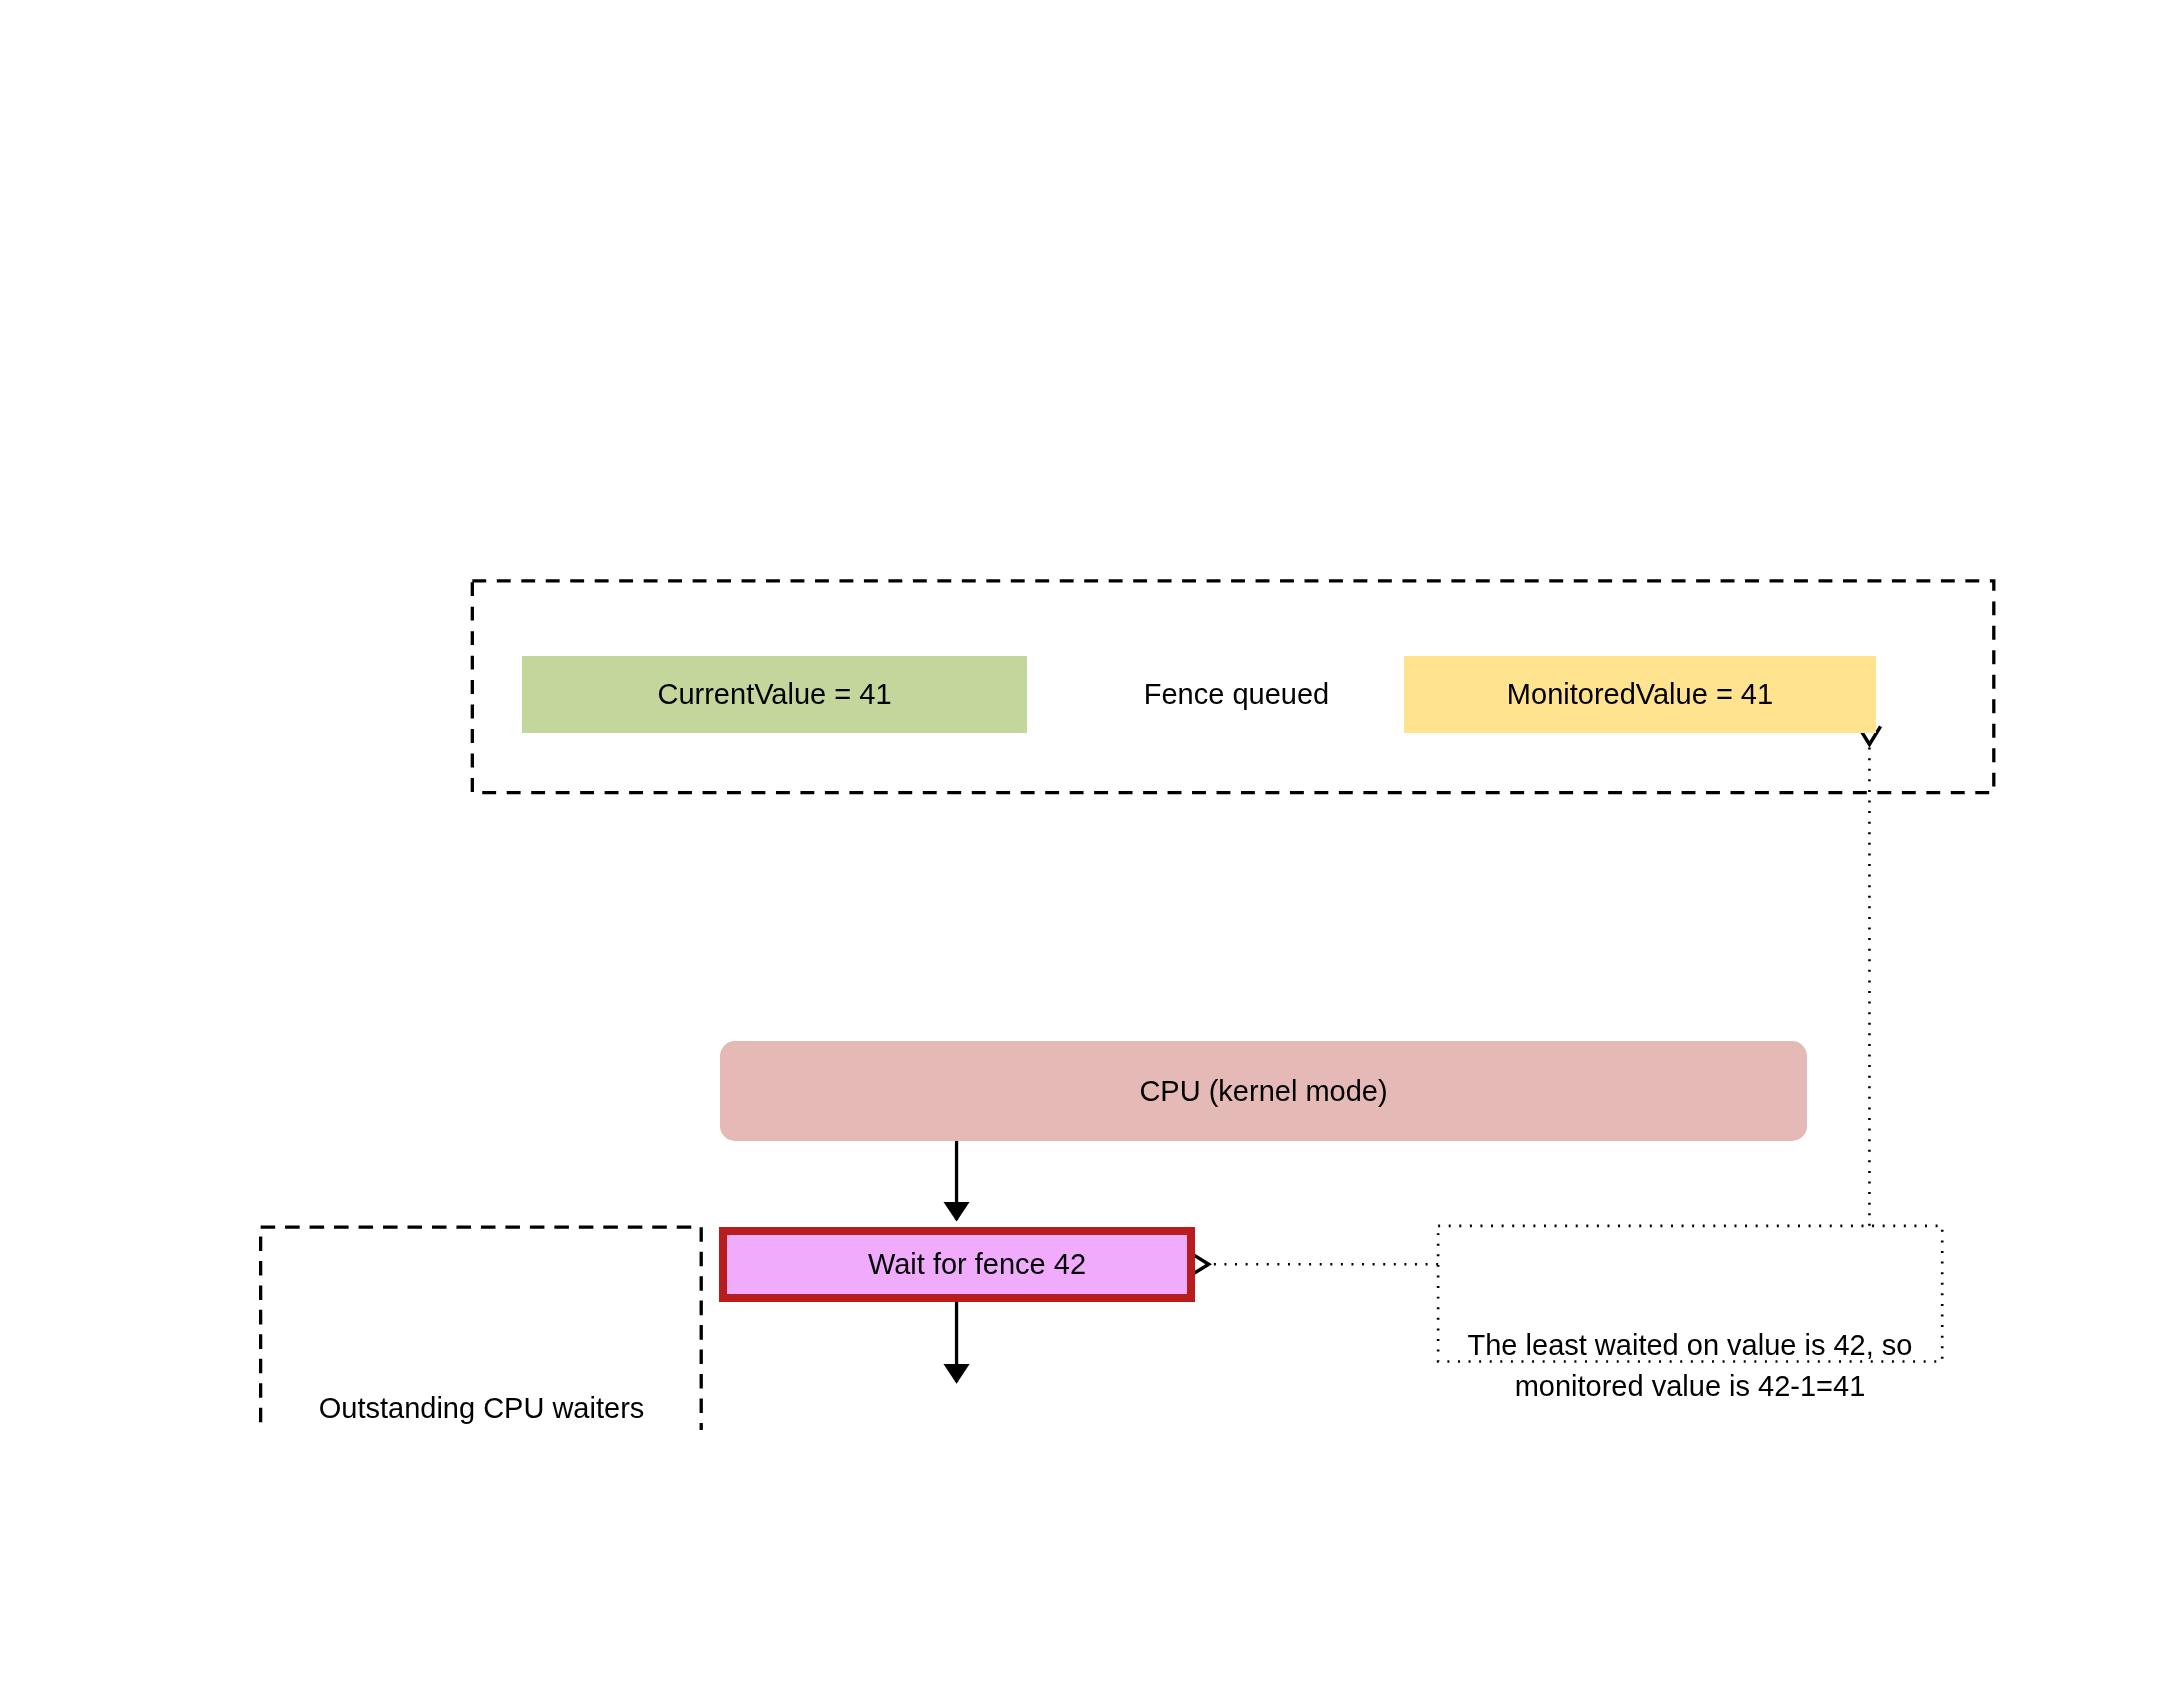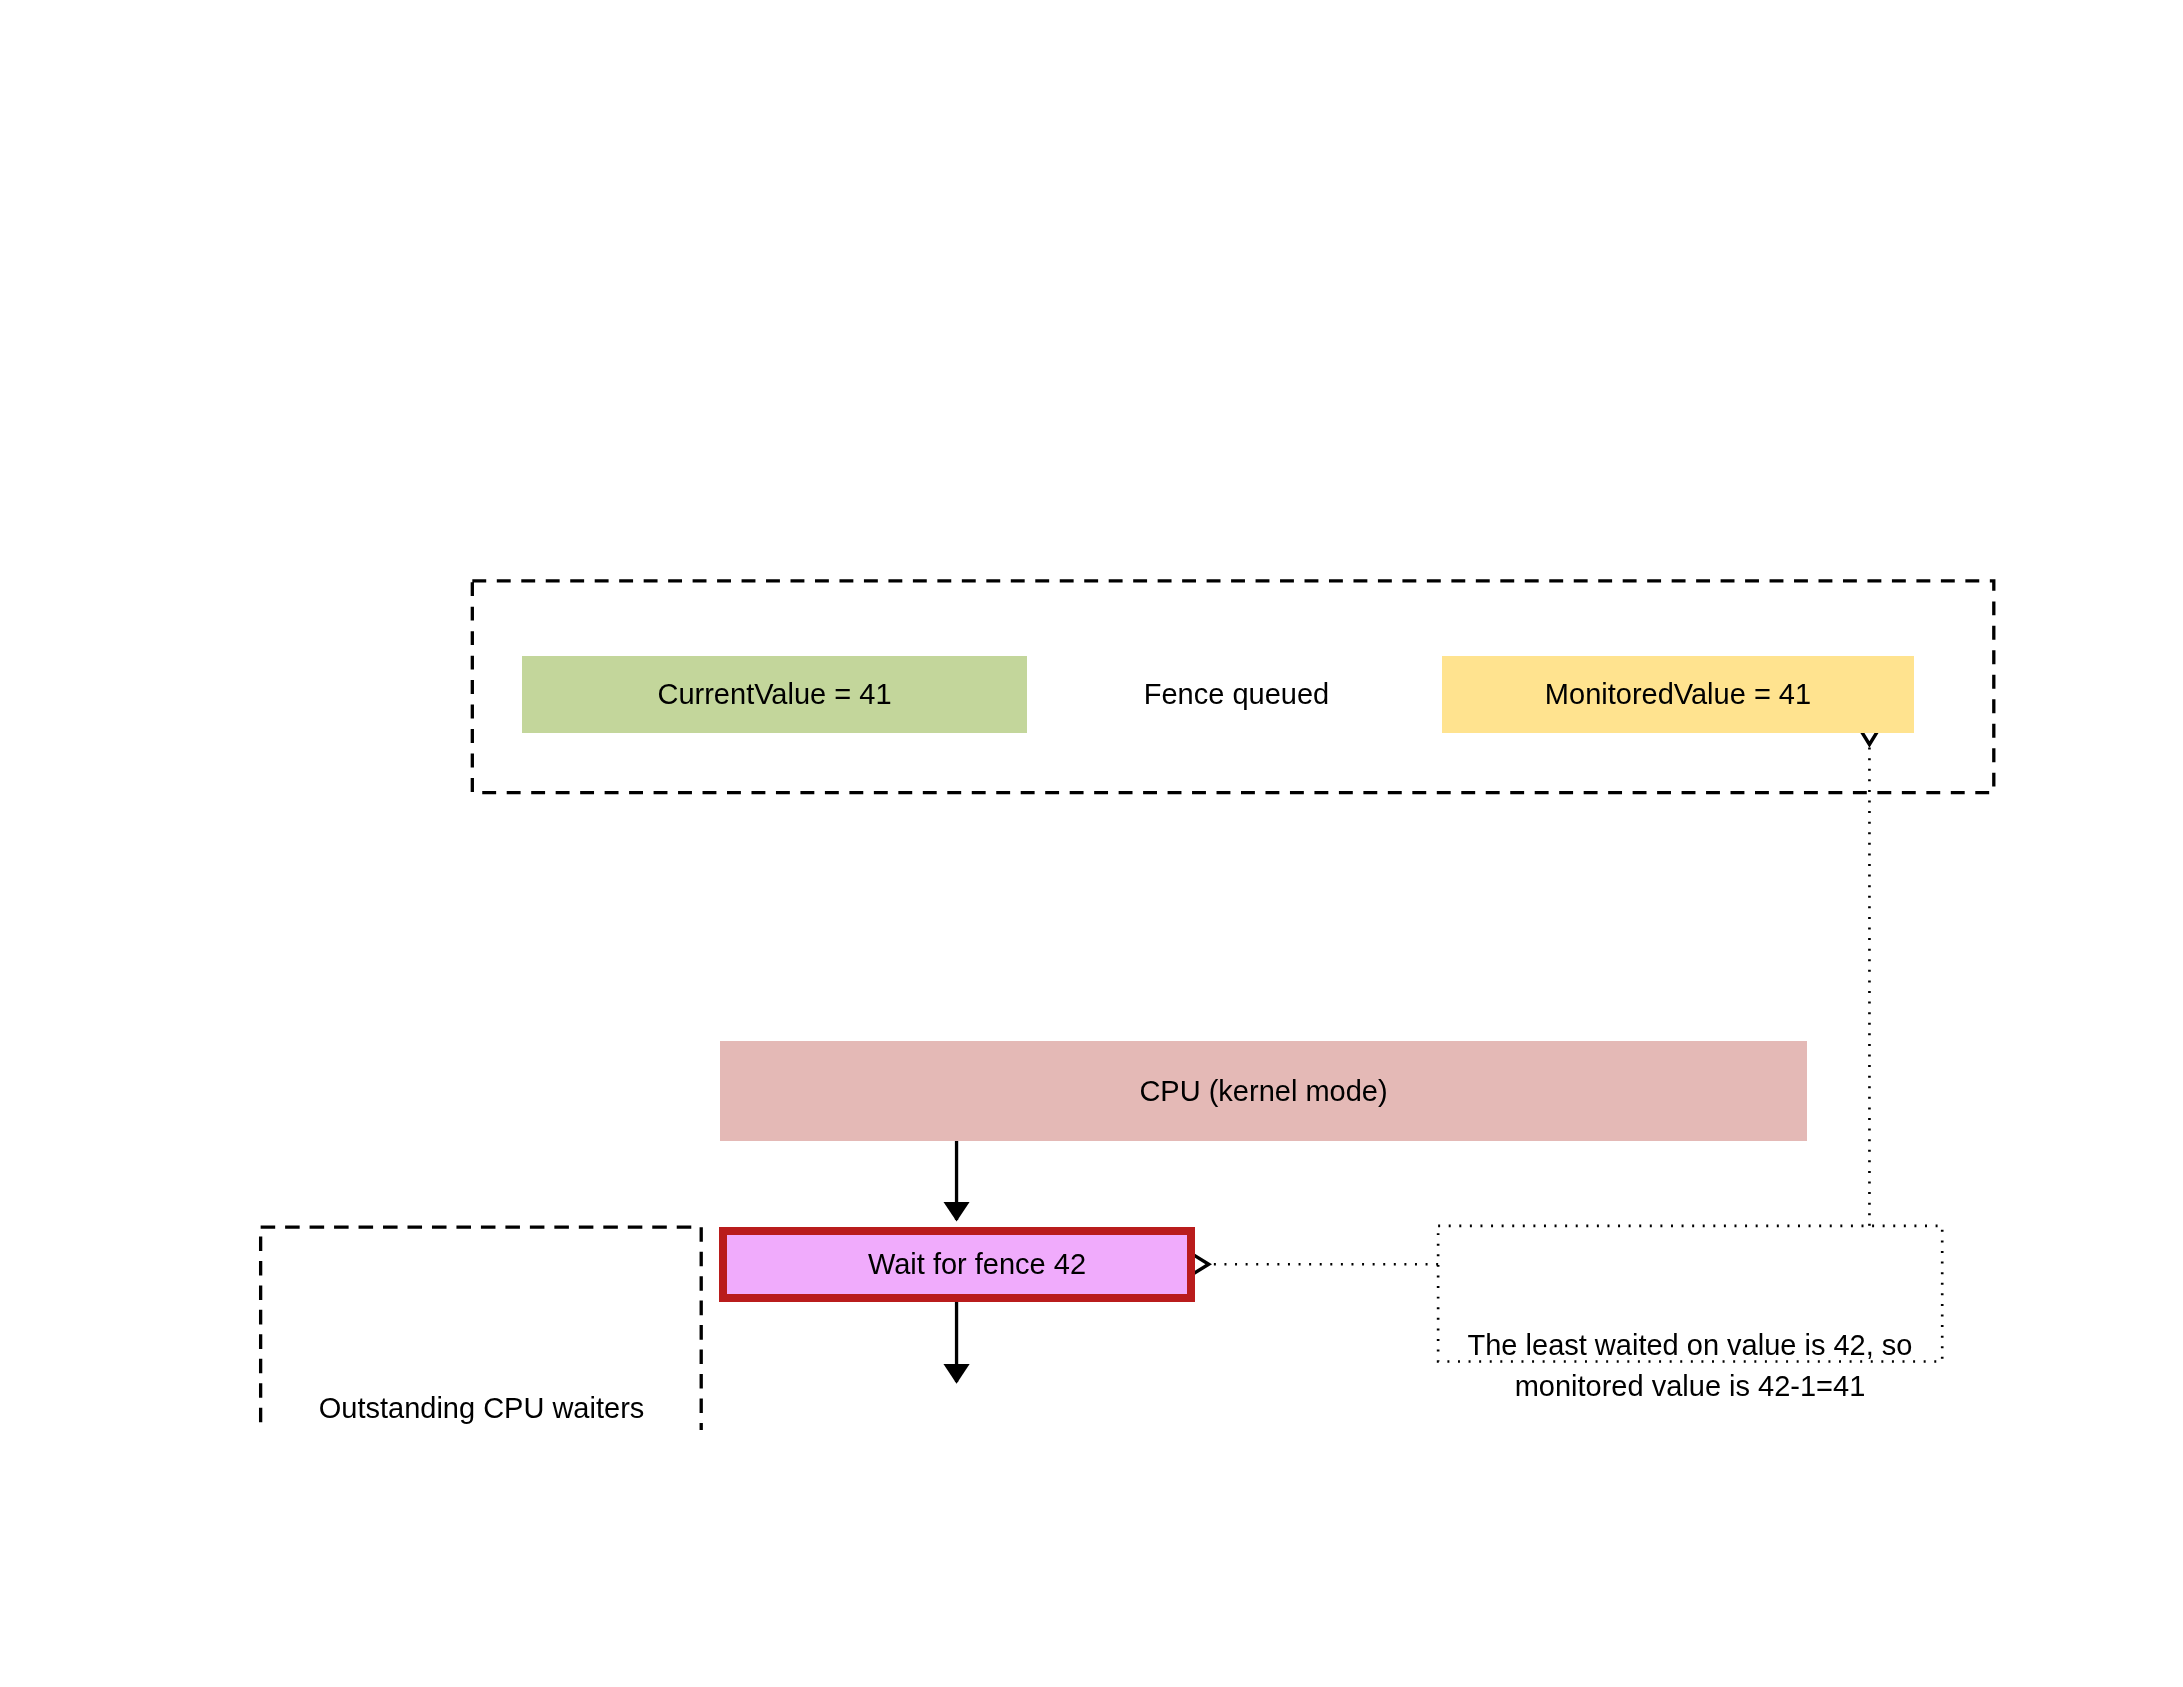--- a/index.html
+++ b/index.html
@@ -35,22 +35,22 @@
   #connector-layer {
     position: absolute;
     left: 0; top: 0;
     width: 2183px;
     height: 1687px;
     pointer-events: none;
   }
   
   .current-box   { left: 522px;  top: 656px;  width: 505px;  height: 77px; background: #c3d69b; }
   .fence-label   { left: 1027px; top: 656px;  width: 419px;  height: 77px; }
-  .monitored-box { left: 1442px; top: 656px;  width: 472px;  height: 77px; background: #ffe38f; }
-  .cpu-box       { left: 720px; top: 1041px; width: 1087px; height: 100px; background: #e4b9b6; }
+  .monitored-box { left: 1404px; top: 656px;  width: 472px;  height: 77px; background: #ffe38f; }
+  .cpu-box       { left: 720px; top: 1041px; width: 1087px; height: 100px; background: #e4b9b6; border-radius: 15px; }
   .wait42-box    { left: 719px; top: 1227px; width: 476px;  height: 75px; }
   .wait43-box    { left: 719px; top: 1389px; width: 476px;  height: 75px; }
   .null-box      { left: 719px; top: 1550px; width: 476px;  height: 75px; }
   .waiters-label { left: 261px;  top: 1227px; width: 441px;  height: 404px; padding: 0 32px; }
   .annot-label   { left: 1438px; top: 1298px; width: 504px;  height: 136px; }
 </style>
 </head>
 <body>
 
 <div class="canvas">

